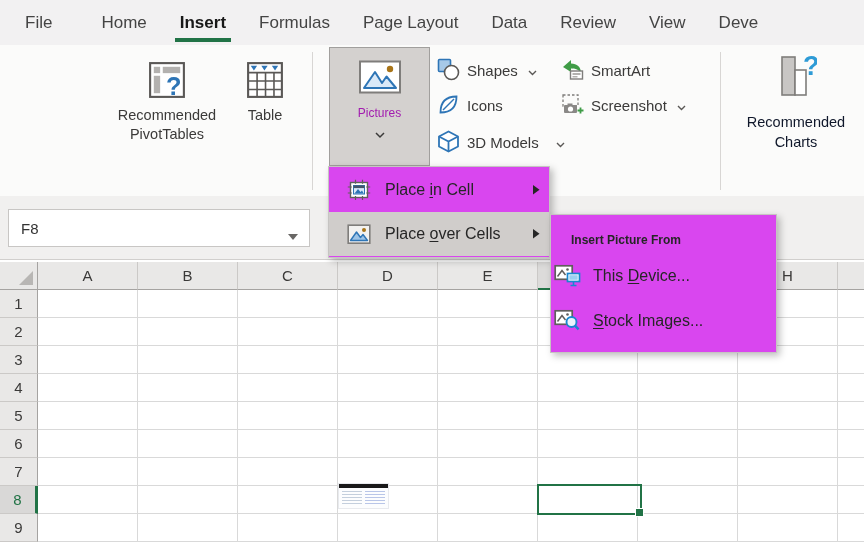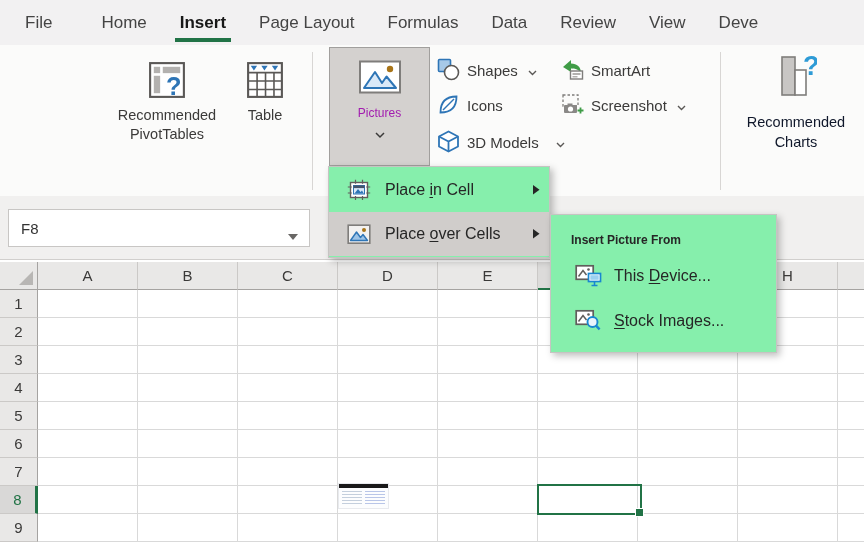--- a/index.html
+++ b/index.html
@@ -68,44 +68,44 @@
        box-sizing:border-box;z-index:5;}
   .sel .handle{position:absolute;right:-4px;bottom:-4px;width:7px;height:7px;background:#217346;border:1px solid #fff;}
   .thumb{position:absolute;left:339px;top:484px;width:49px;height:24px;z-index:4;background:#fcfdfe;
          box-shadow:0 0 0 1px #e8eaee;}
   .thumb .tbar{height:4px;background:#191919;}
   .thumb .tbody{display:flex;gap:3px;padding:3px 3px 0 3px;height:15px;}
   .thumb .tcol{flex:1;background:repeating-linear-gradient(to bottom,#c4cfdd 0 1px,transparent 1px 3px);}
   .thumb .tcol.r{background:repeating-linear-gradient(to bottom,#b9c6e8 0 1px,transparent 1px 3px);}
 
   
-  .menu{position:absolute;background:#86efac;border:1px solid #c6c4c2;box-shadow:3px 3px 7px rgba(0,0,0,.25);
+  .menu{position:absolute;background:#d946ef;border:1px solid #c6c4c2;box-shadow:3px 3px 7px rgba(0,0,0,.25);
         box-sizing:border-box;}
   #menu1{left:328px;top:166px;width:222px;padding:1px 0;z-index:20;}
   #menu2{left:550px;top:214px;width:227px;padding-bottom:9px;z-index:21;}
   .mitem{height:44px;display:flex;align-items:center;padding:0 9px 0 16px;font-size:16px;color:#262626;}
   .mitem.hl{background:#d0cdcb;}
   .mitem .micon{width:27px;display:flex;justify-content:center;}
   .mitem .mlabel{margin-left:13px;white-space:nowrap;}
   .mitem .marrow{margin-left:auto;display:flex;}
-  #menu2 .mitem{height:45px;padding-left:24px;}
+  #menu2 .mitem{height:45px;padding-left:3px;}
   #menu2 .mlabel{margin-left:12px;}
   .m2title{font-weight:700;font-size:12px;color:#262626;padding:18px 0 6px 20px;}
 </style>
 </head>
 <body>
 
 <div id="app">
 
   <div class="tabbar" id="tabs">
       <div class="tab first">File</div>
       <div class="tab">Home</div>
       <div class="tab selected">Insert</div>
+      <div class="tab">Formulas</div>
       <div class="tab">Page Layout</div>
-      <div class="tab">Formulas</div>
       <div class="tab">Data</div>
       <div class="tab">Review</div>
       <div class="tab">View</div>
       <div class="tab">Deve</div>
     </div>
 
   <div class="ribbon">
     <div class="vdiv" style="left:312px"></div>
     <div class="vdiv" style="left:720px"></div>
 

